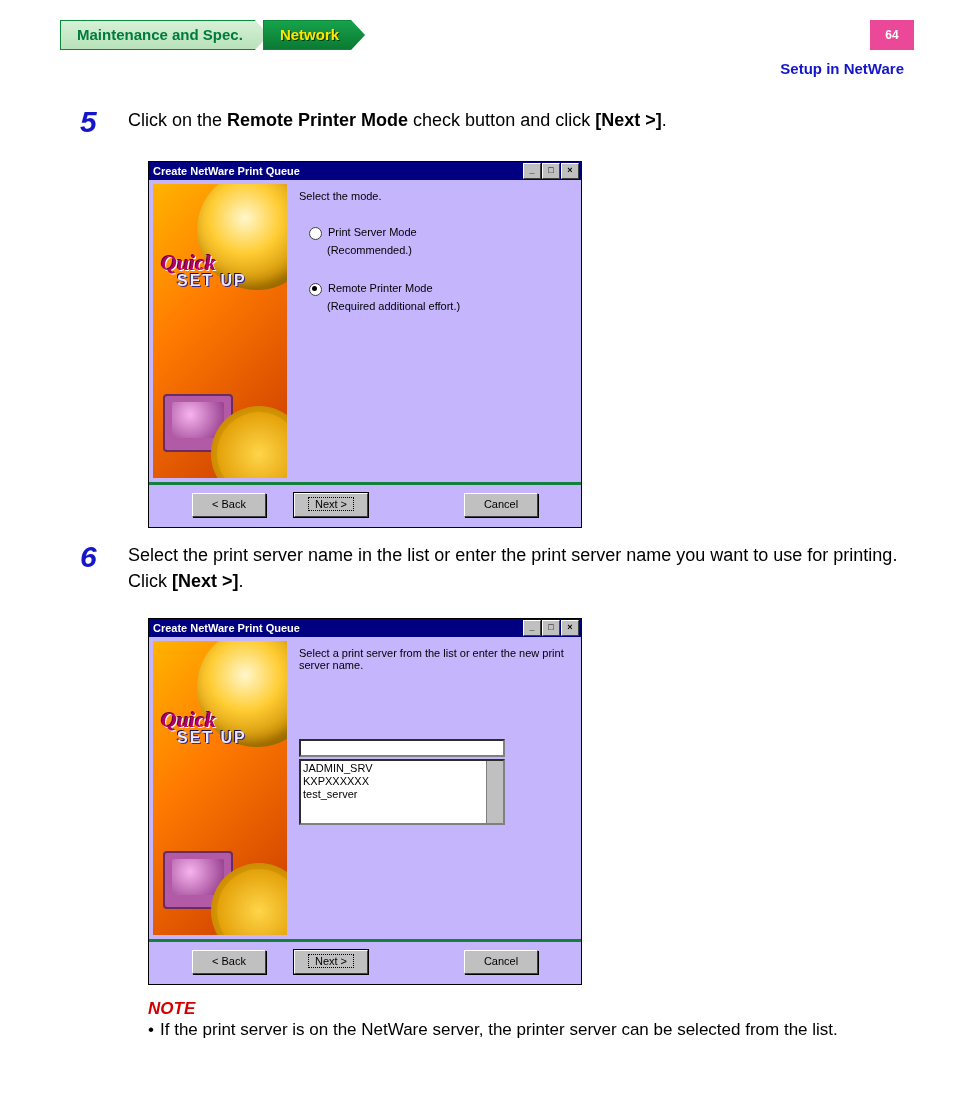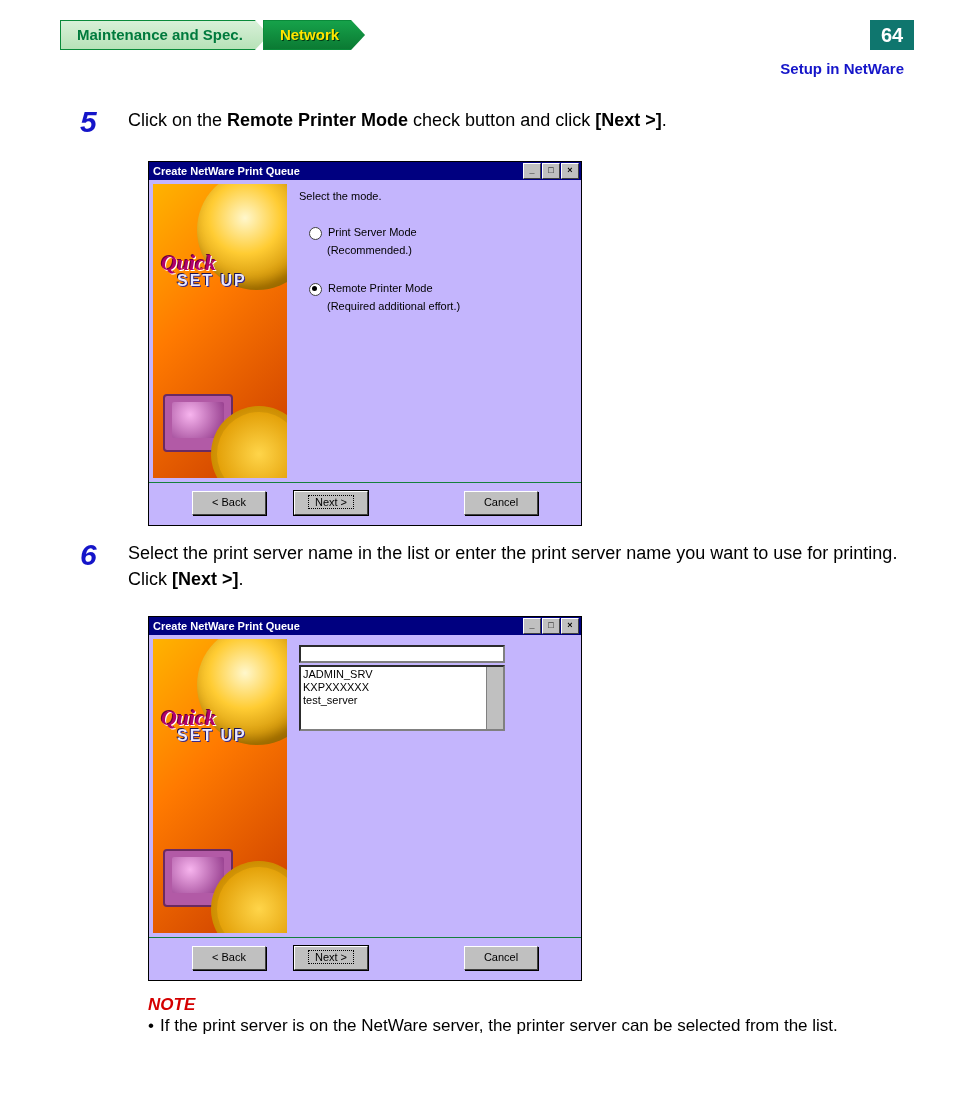--- a/index.html
+++ b/index.html
@@ -37,24 +37,24 @@
   }
   .tab.active {
     color: #ffe600;
     text-shadow: 1px 1px 0 #003b15;
     background: linear-gradient(#16a24a, #0b7a33);
   }
   .pagenum {
     margin-left: auto;
     width: 44px;
     height: 30px;
-    background: #0f766e;
+    background: #ec4899;
     color: #fff;
     font-weight: bold;
-    font-size: 20px;
+    font-size: 12px;
     display: flex;
     align-items: center;
     justify-content: center;
   }
   .breadcrumb {
     text-align: right;
     color: #1515c9;
     font-weight: bold;
     font-size: 15px;
     margin: 10px 10px 30px 0;
@@ -218,21 +218,21 @@
     border-left:1px solid #808080;
   }
   .inputline {
     width:206px; height:18px;
     background:#fff;
     border: 2px inset #808080;
     box-sizing:border-box;
     margin-bottom:2px;
   }
   .btnbar {
-    border-top: 1px solid #15803d;
+    border-top: 3px solid #15803d;
     padding: 8px 6px 10px 6px;
     display:flex;
     justify-content:center;
     gap: 28px;
   }
   .w95btn {
     min-width: 72px;
     height: 22px;
     line-height: 20px;
     text-align: center;
@@ -349,20 +349,21 @@
     </div>
     <div class="dlg-body">
       <div class="sidepanel">
         <div class="disc"></div>
         <div class="quick q1">Quick</div>
         <div class="q2">SET UP</div>
         <div class="monitor"></div>
         <div class="gear"></div>
       </div>
       <div class="content">
+        <div class="prompt" style="margin-bottom:68px">Select a print server from the list or enter the new print server name.</div>
         <div class="inputline"></div>
         <div class="listbox">
           <div class="item">JADMIN_SRV</div>
           <div class="item">KXPXXXXXX</div>
           <div class="item">test_server</div>
           <div class="scrollbar"></div>
         </div>
       </div>
     </div>
     <div class="btnbar">

